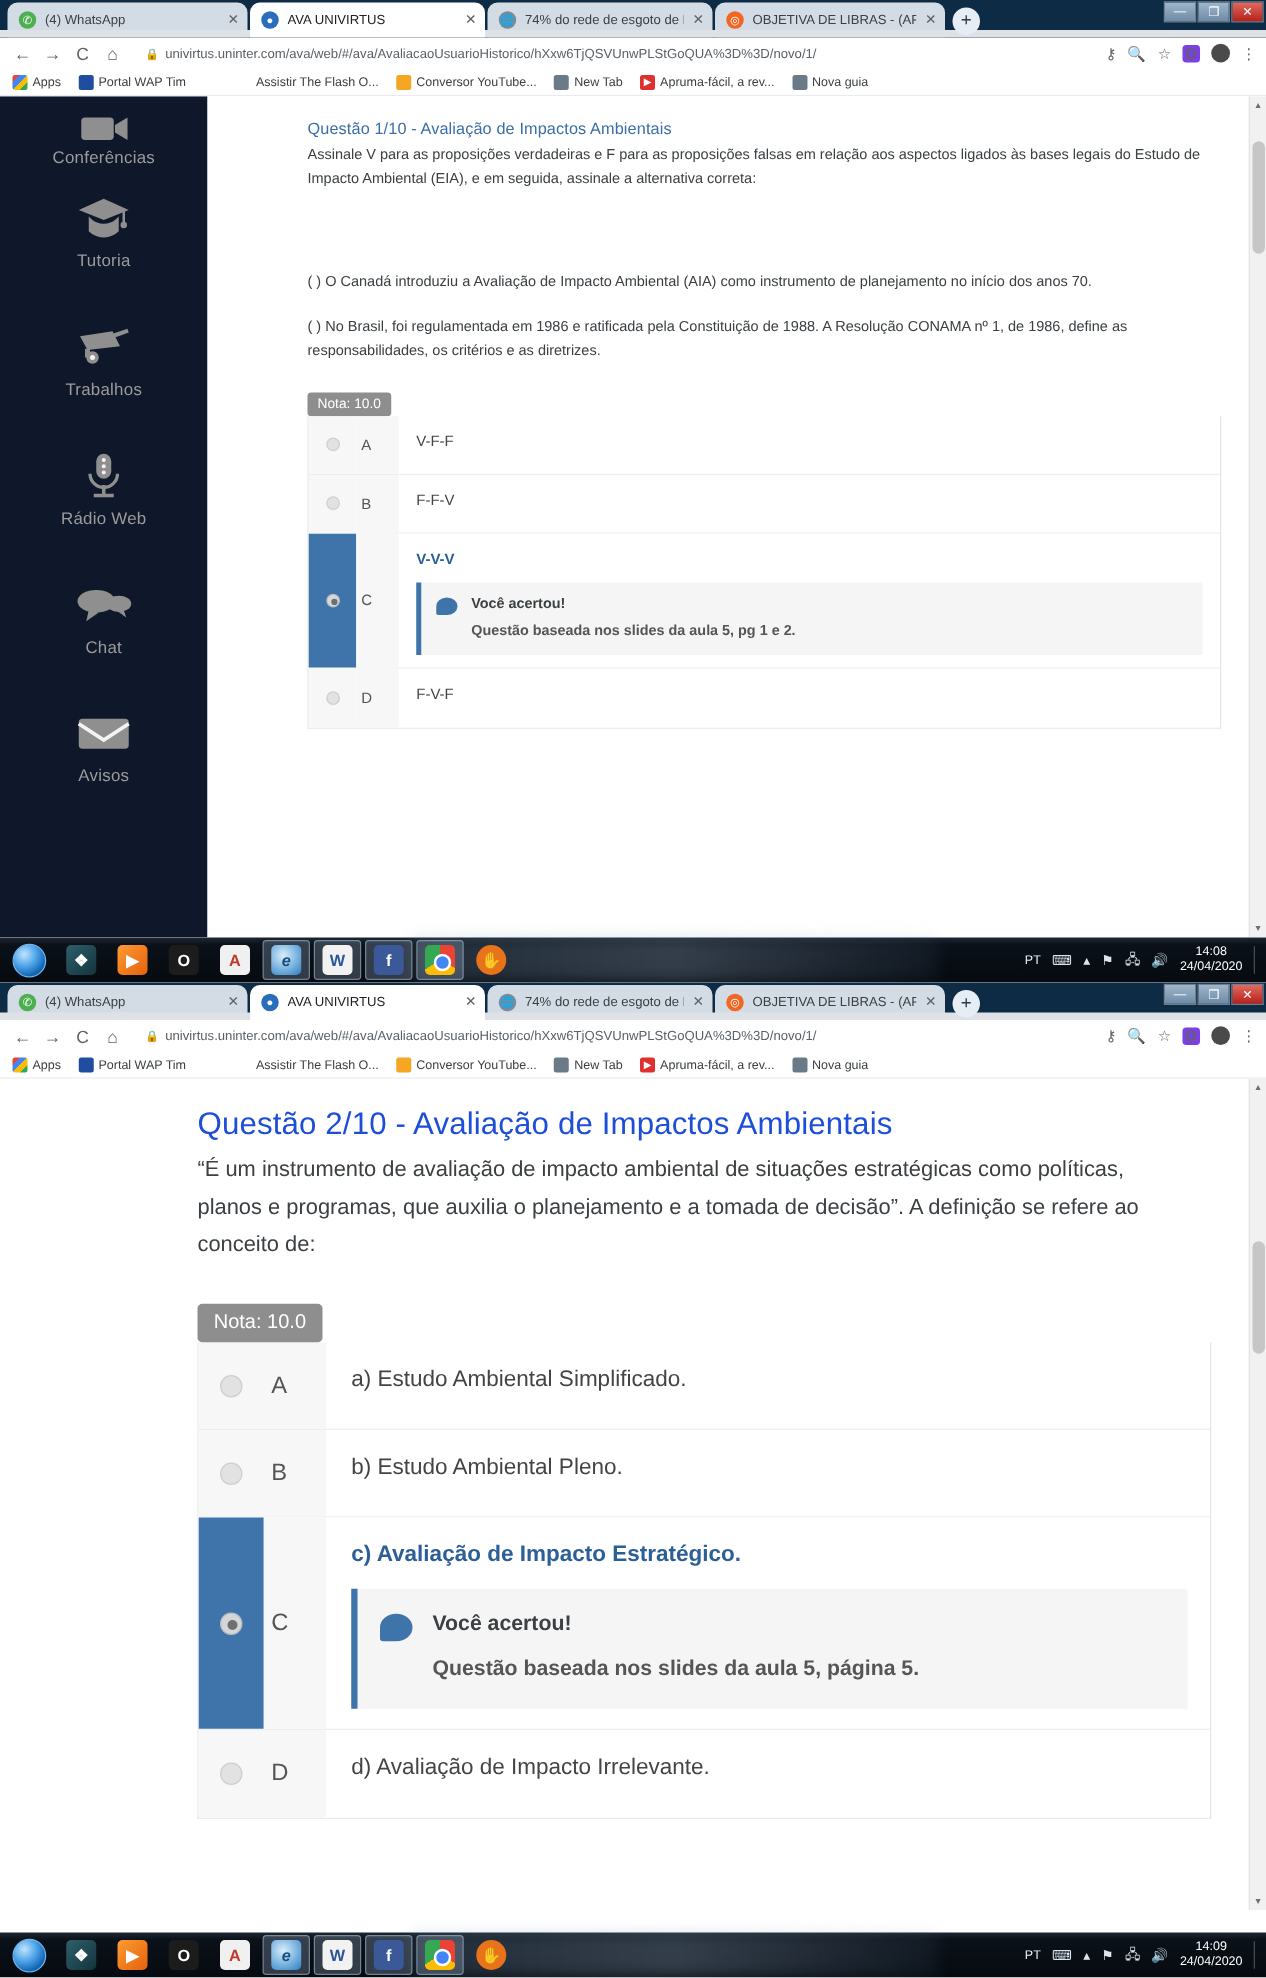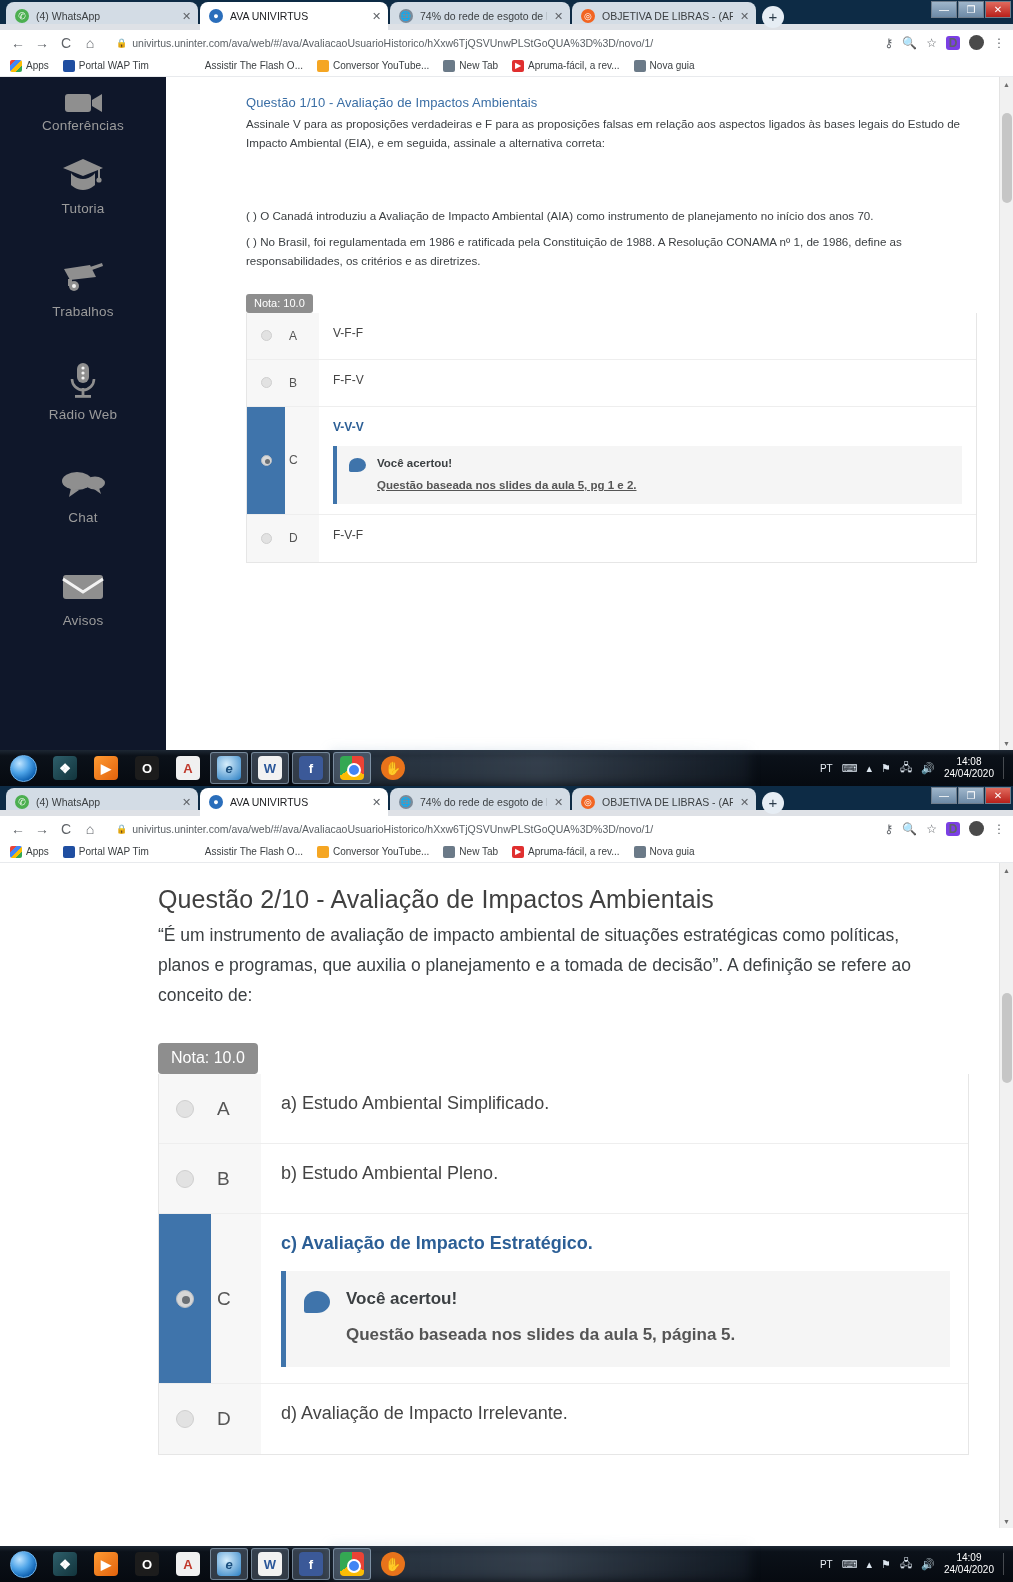--- a/index.html
+++ b/index.html
@@ -72,21 +72,21 @@
   .omnibox .lock{font-size:9px;color:#3c4043;}
   .tb-right{display:flex;align-items:center;gap:9px;padding-right:2px;}
   .tb-right span{font-size:12px;color:#5f6368;line-height:1;}
   .ext-d{width:14px;height:14px;border-radius:3px;background:#7b3fe4;color:#fff;
          font-size:9px;display:flex;align-items:center;justify-content:center;font-weight:bold;}
   .avatar-ic{width:15px;height:15px;border-radius:50%;background:#4a4a4a;}
 
   
   .bookmarks{height:22px;background:#fff;display:flex;align-items:center;gap:14px;
              padding:0 10px;font-size:10px;color:#3c4043;border-bottom:1px solid #e8eaed;}
-  .bm{display:flex;align-items:center;gap:4px;white-space:nowrap;}
+  .bm{display:flex;align-items:flex-end;gap:4px;white-space:nowrap;}
   .bm .bi{width:12px;height:12px;flex:0 0 12px;border-radius:2px;
           display:flex;align-items:center;justify-content:center;font-size:8px;color:#fff;}
   .bi-apps{background:linear-gradient(135deg,#ea4335 25%,#4285f4 25% 50%,#fbbc05 50% 75%,#34a853 75%);}
   .bi-tim{background:#1f4ea1;border-radius:6px;}
   .bi-g{background:#fff;color:#4285f4;font-weight:bold;font-size:10px;}
   .bi-m{background:#fff;color:#ea4335;font-weight:bold;font-size:10px;}
   .bi-yt{background:#f5a623;}
   .bi-globe{background:#6b7a88;border-radius:50%;}
   .bi-red{background:#e02f2f;}
 
@@ -100,21 +100,21 @@
   .side-item{display:flex;flex-direction:column;align-items:center;justify-content:center;
              gap:4px;height:103px;color:#9a9a9a;}
   .side-item .lbl{font-size:13.5px;color:#9b9b9b;letter-spacing:.2px;}
   .side-ic{width:46px;height:44px;display:flex;align-items:center;justify-content:center;}
   .side-ic svg{fill:#8f8f8f;}
 
   
   .content1{position:absolute;left:166px;top:0;right:14px;bottom:0;background:#fff;padding:18px 22px 0 80px;}
   .qtitle1{font-size:13px;color:#3a6ea5;font-weight:400;margin-bottom:5px;letter-spacing:.1px;}
   .qtext1{font-size:11.6px;color:#3c4043;line-height:1.62;}
-  .qprop1{font-size:11.6px;color:#3c4043;line-height:1.62;margin-top:8px;}
+  .qprop1{font-size:11.6px;color:#3c4043;line-height:1.62;margin-top:18px;}
   .gap1{height:46px;}
 
   .nota{display:inline-block;background:#8e8e8e;color:#fff;font-size:11px;
         padding:3px 8px 4px;border-radius:3px;margin-bottom:0;}
 
   
   .answers{border:1px solid #e6e6e6;border-top:none;}
   .arow{display:flex;align-items:stretch;border-bottom:1px solid #eeeeee;background:#fff;min-height:47px;}
   .arow:last-child{border-bottom:none;}
   .acol-radio{width:38px;flex:0 0 38px;background:#f7f7f7;display:flex;align-items:center;justify-content:center;}
@@ -125,31 +125,31 @@
   .arow.sel .acol-body{color:#2c5f96;font-weight:bold;}
   .radio{width:11px;height:11px;border-radius:50%;background:#e2e2e2;border:1px solid #cfcfcf;}
   .arow.sel .radio{background:#d9d9d9;border:1px solid #b9bec4;position:relative;}
   .arow.sel .radio::after{content:"";position:absolute;left:3px;top:3px;width:5px;height:5px;
       border-radius:50%;background:#6b7075;}
 
   .feedback{margin-top:12px;background:#f5f5f5;border-left:4px solid #3f74ab;padding:11px 14px 13px 12px;}
   .fb-head{display:flex;align-items:flex-start;gap:11px;}
   .fb-bubble{width:17px;height:14px;background:#3f74ab;border-radius:50% 50% 50% 10%;flex:0 0 17px;margin-top:1px;}
   .fb-title{font-size:11.5px;color:#3c4043;font-weight:bold;}
-  .fb-body{font-size:11.5px;color:#555;margin-top:7px;padding-left:28px;text-decoration:underline;}
+  .fb-body{font-size:11.5px;color:#555;margin-top:7px;padding-left:28px;}
 
   
   .vscroll{position:absolute;right:0;top:0;width:14px;height:100%;background:#f1f1f1;border-left:1px solid #e3e3e3;}
   .vscroll .arr{height:14px;display:flex;align-items:center;justify-content:center;font-size:7px;color:#6e6e6e;}
   .vscroll .arr.bot{position:absolute;bottom:0;left:0;right:0;}
   .vthumb{position:absolute;left:2px;width:10px;background:#c6c6c6;border-radius:5px;}
 
   
   .content2{position:absolute;left:0;top:0;right:14px;bottom:0;background:#fff;padding:22px 30px 0 158px;}
-  .qtitle2{font-size:25px;color:#404040;font-weight:400;margin-bottom:6px;letter-spacing:.1px;}
+  .qtitle2{font-size:25px;color:#1d4ed8;font-weight:400;margin-bottom:6px;letter-spacing:.1px;}
   .qtext2{font-size:17.5px;color:#3c4043;line-height:1.72;max-width:790px;}
   .nota2{display:inline-block;background:#8e8e8e;color:#fff;font-size:16px;
          padding:6px 13px 7px;border-radius:4px;}
   .answers2{border:1px solid #e6e6e6;border-top:none;margin-top:0;}
   .arow2{display:flex;align-items:stretch;border-bottom:1px solid #eeeeee;background:#fff;min-height:70px;}
   .arow2:last-child{border-bottom:none;}
   .acol-radio2{width:52px;flex:0 0 52px;background:#f7f7f7;display:flex;align-items:center;justify-content:center;}
   .arow2.sel .acol-radio2{background:#3f74ab;}
   .acol-letter2{width:50px;flex:0 0 50px;background:#f7f7f7;display:flex;align-items:center;
                 justify-content:flex-start;padding-left:6px;font-size:19px;color:#555;}

